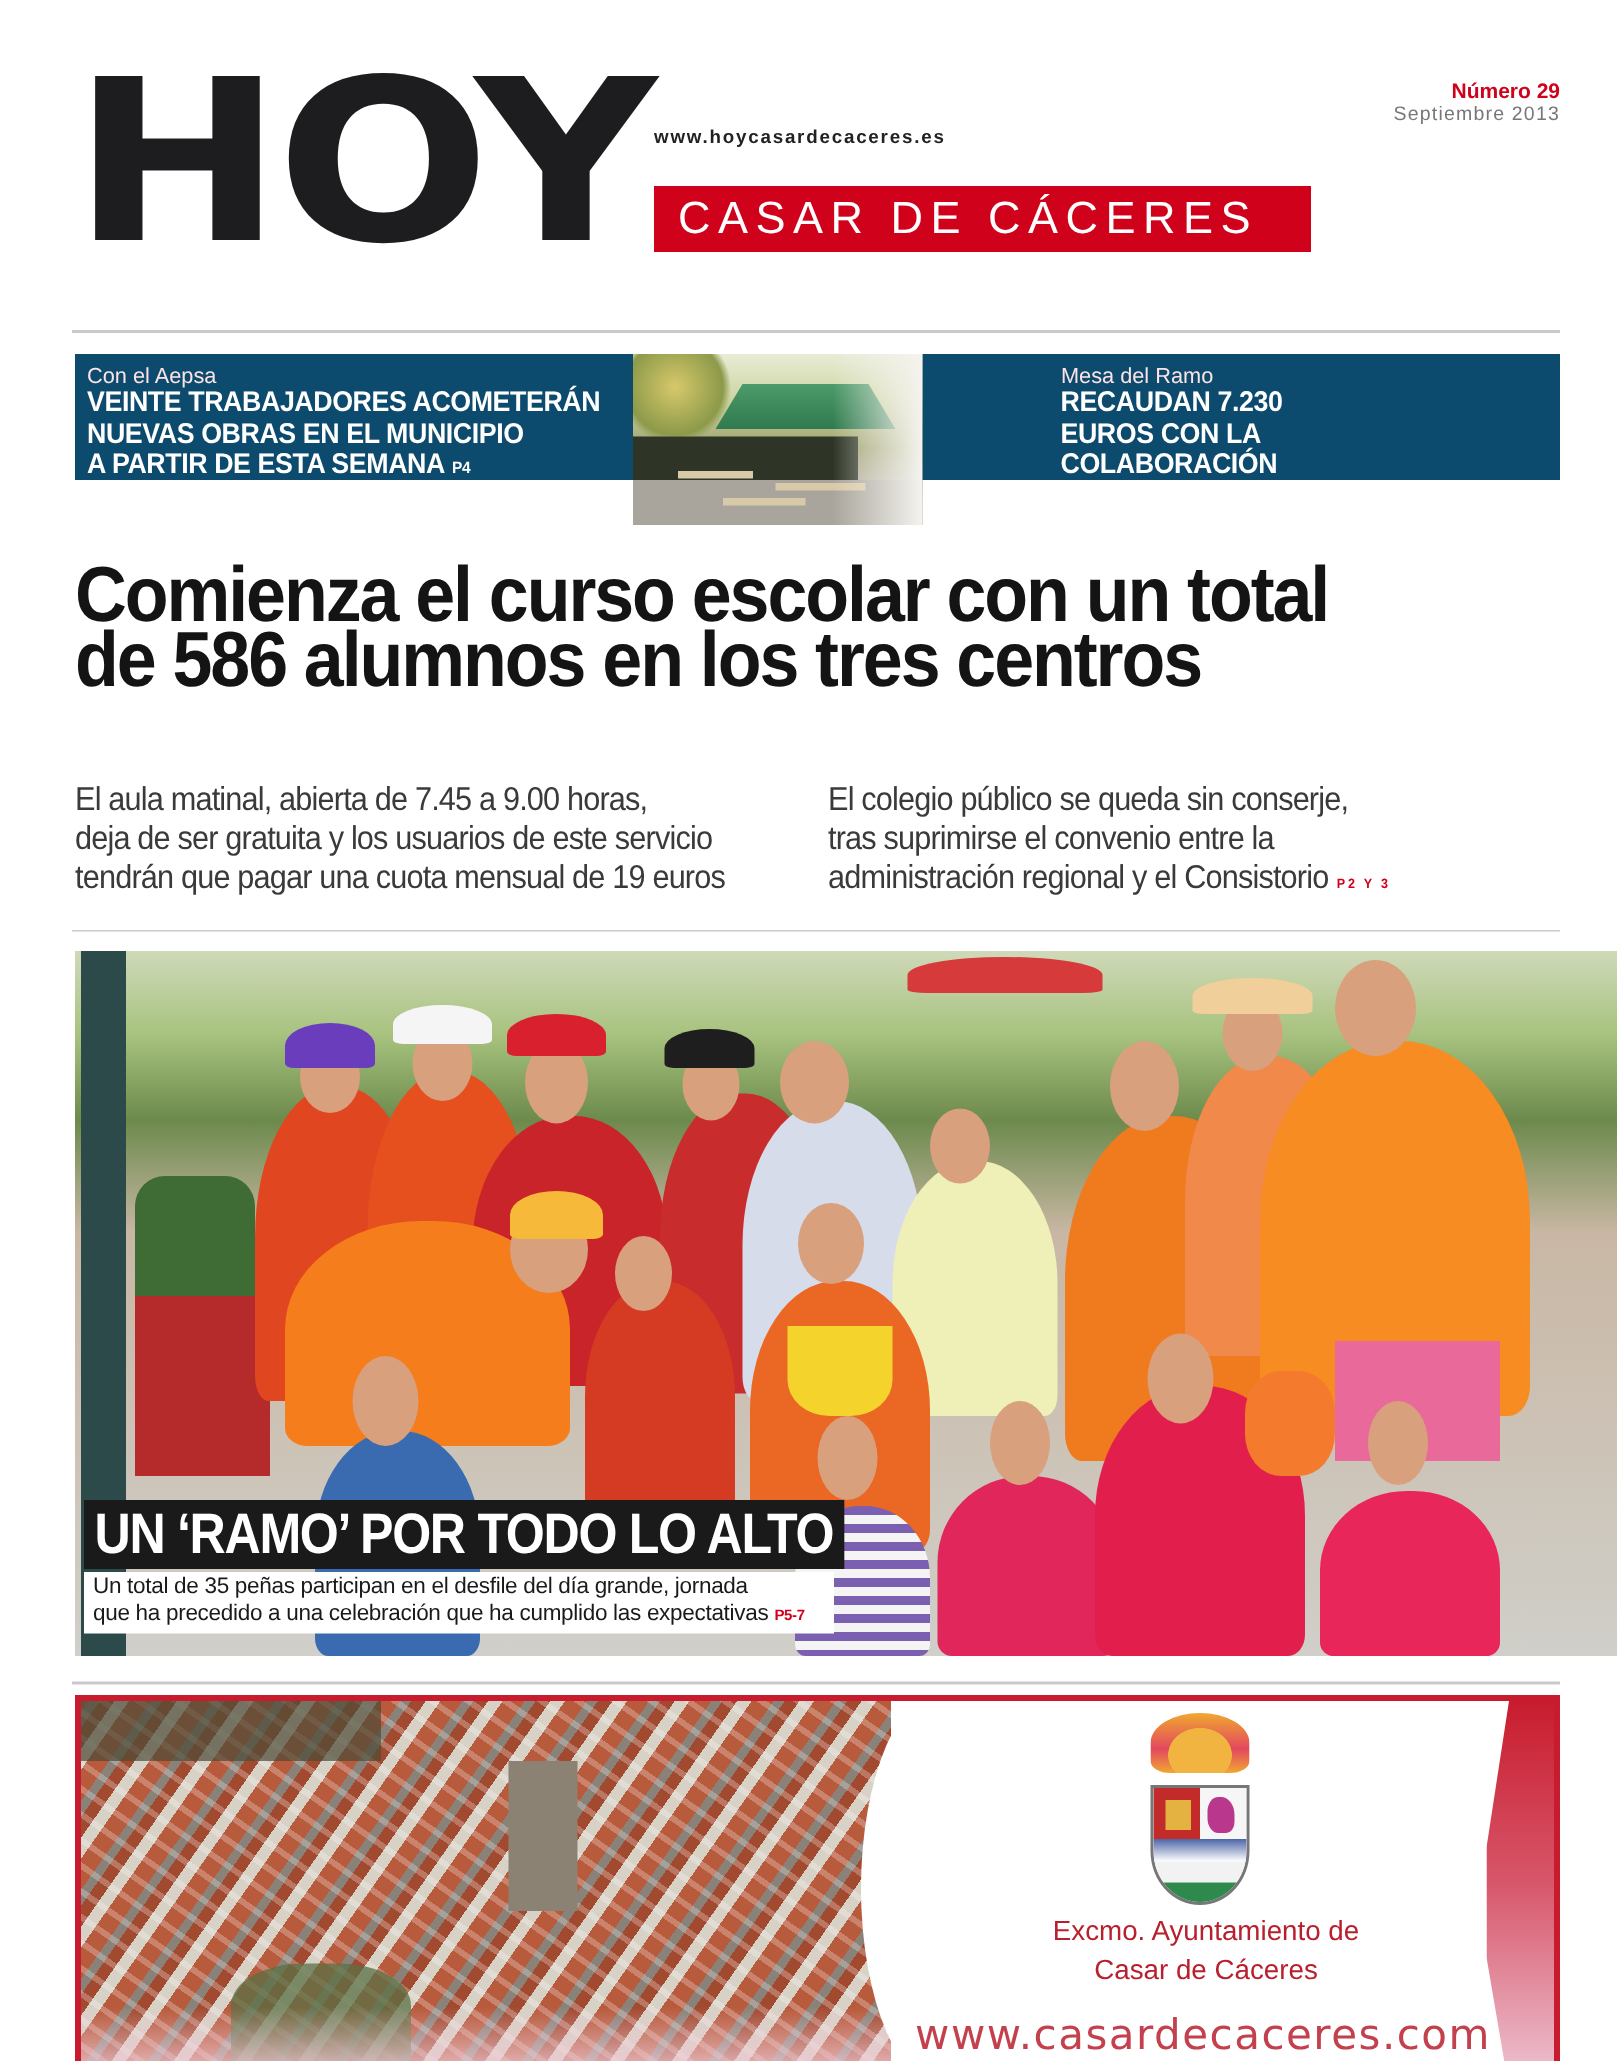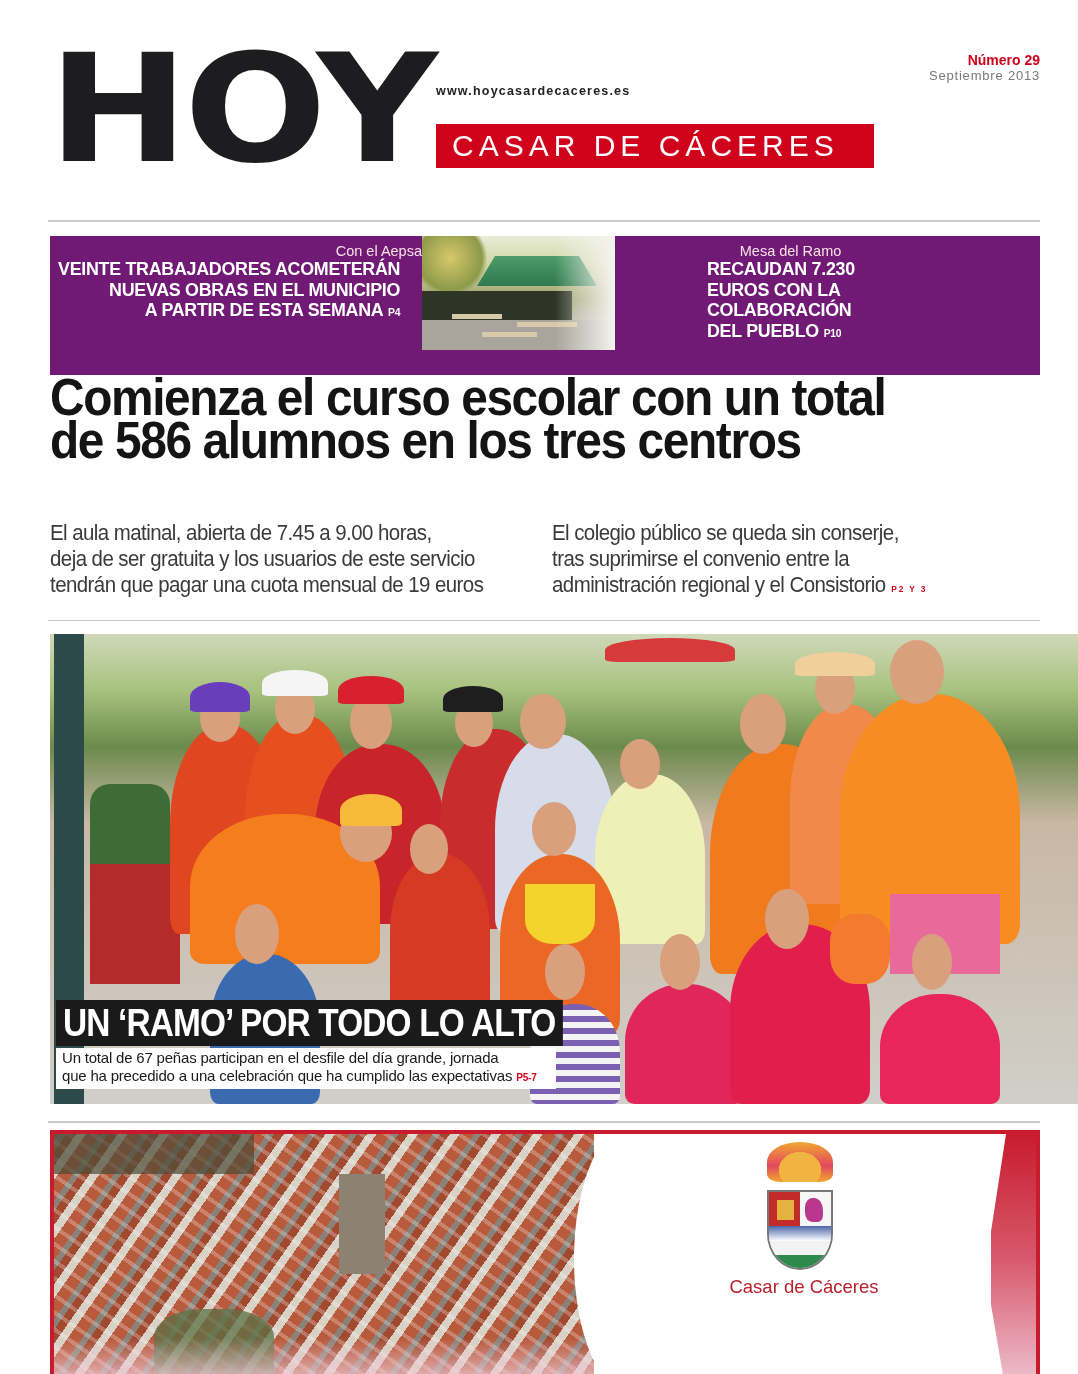--- a/index.html
+++ b/index.html
@@ -24,22 +24,22 @@
     font-weight: normal; white-space: nowrap;
   }
   .issue-block { position: absolute; right: 38px; top: 52px; text-align: right; }
   .issue-number { color: #d0021b; font-weight: bold; font-size: 14px; line-height: 16px; text-align: right; }
   .issue-date { color: #777; font-size: 13px; letter-spacing: 0.8px; line-height: 15px; }
 
   .rule { position: absolute; left: 48px; width: 992px; height: 2px; background: #c9c9c9; }
 
   
   .teaser-strip {
-    position: absolute; left: 50px; top: 236px; width: 990px; height: 139px;
-    background: #701a75; display: flex; text-align: right;
+    position: absolute; left: 50px; top: 236px; width: 990px; height: 84px;
+    background: #0c4a6e; display: flex;
   }
   .teaser { color: #fff; padding-top: 8px; font-family: "Liberation Sans", sans-serif; }
   .teaser .kicker { font-size: 14.5px; line-height: 15px; color: #fbe3e6; }
   .teaser .headline {
     font-weight: bold; font-size: 19px; line-height: 20.5px; letter-spacing: -0.3px;
     transform: scaleX(0.94); transform-origin: left top; white-space: nowrap;
   }
   .teaser .page-ref { font-size: 11px; font-weight: bold; margin-left: 5px; }
   .teaser-1 { width: 386px; padding-left: 8px; }
   .teaser-photo {
@@ -280,21 +280,21 @@
   <div class="person" style="left:680px;top:290px;width:140px;height:180px;background:#e21f4c;"></div>
   <div class="head" style="left:715px;top:255px;width:44px;height:60px;"></div>
 
   <div style="position:absolute;left:780px;top:280px;width:60px;height:70px;background:#f47b2e;border-radius:40%;"></div>
 
   <div class="person" style="left:830px;top:360px;width:120px;height:110px;background:#e8265a;"></div>
   <div class="head" style="left:862px;top:300px;width:40px;height:56px;"></div>
 
   <div class="photo-title">UN ‘RAMO’ POR TODO LO ALTO</div>
   <div class="photo-caption">
-    <div>Un total de 67 peñas participan en el desfile del día grande, jornada</div>
+    <div>Un total de 35 peñas participan en el desfile del día grande, jornada</div>
     <div><span>que ha precedido a una celebración que ha cumplido las expectativas</span><span class="page-ref">P5-7</span></div>
   </div>
 </div>
 
 <div class="rule" style="top:1121px; height:2px;"></div>
 
 <div class="ad">
   <div class="ad-photo">
     <div class="dark"></div>
     <div class="tower"></div>
@@ -311,15 +311,17 @@
         <div class="castle"></div>
       <div class="q2"></div>
         <div class="lion"></div>
       <div class="water"></div>
         <div class="white"></div>
         <div class="green"></div>
     </div>
   </div>
 
   <div class="ad-org">
+    <div>Excmo. Ayuntamiento de</div>
     <div>Casar de Cáceres</div>
   </div>
+  <div class="ad-url">www.casardecaceres.com</div>
 </div>
 
 </body></html>

